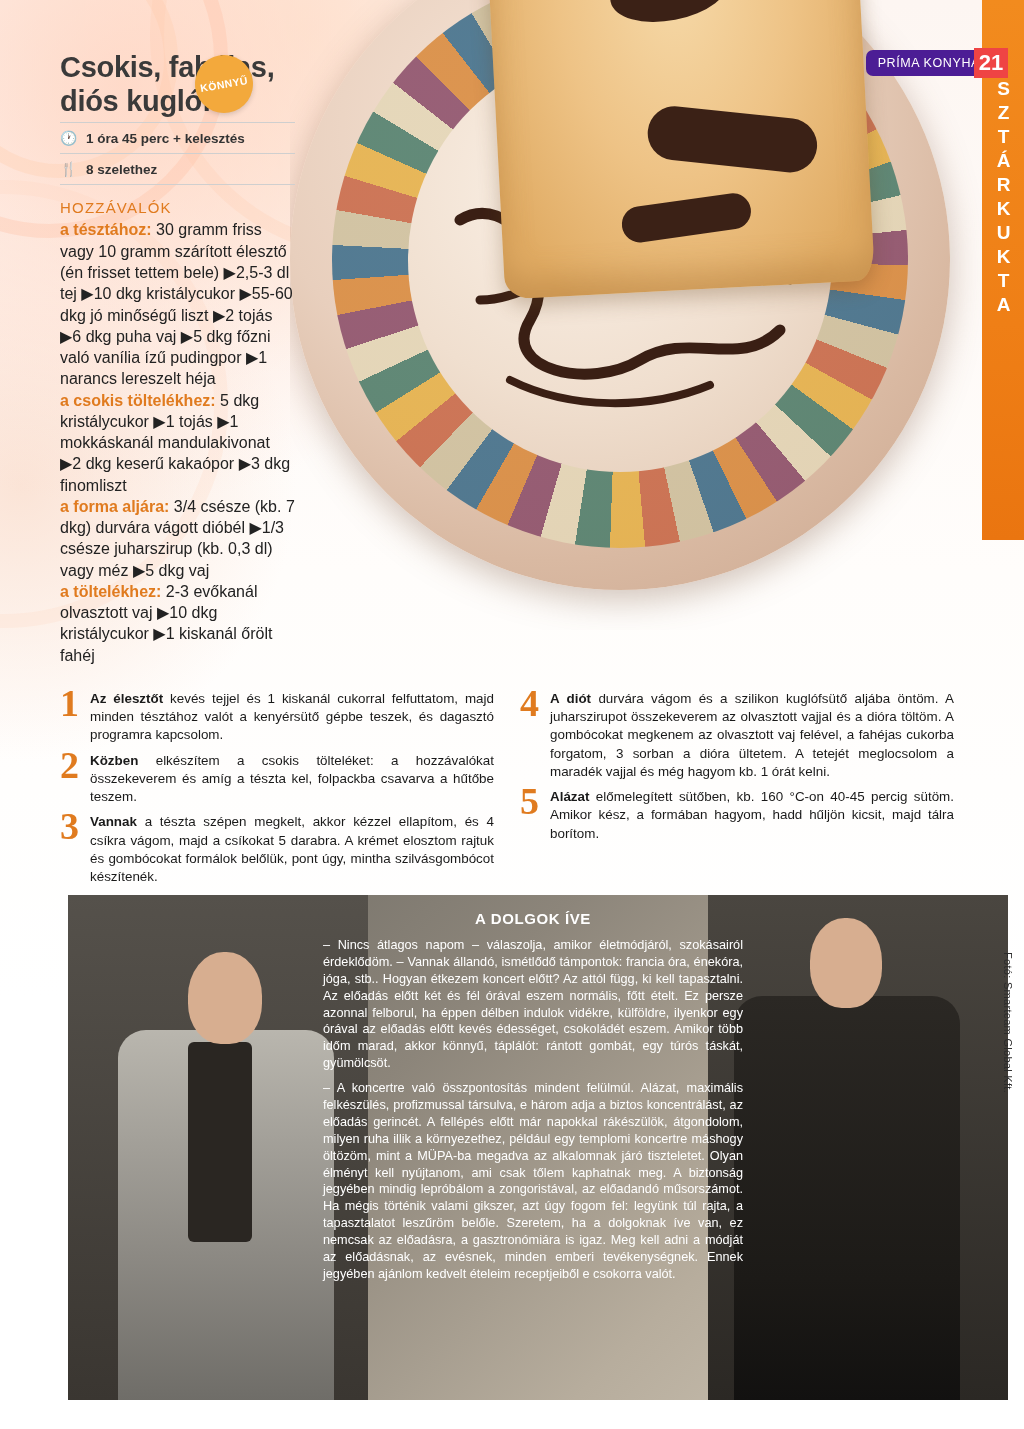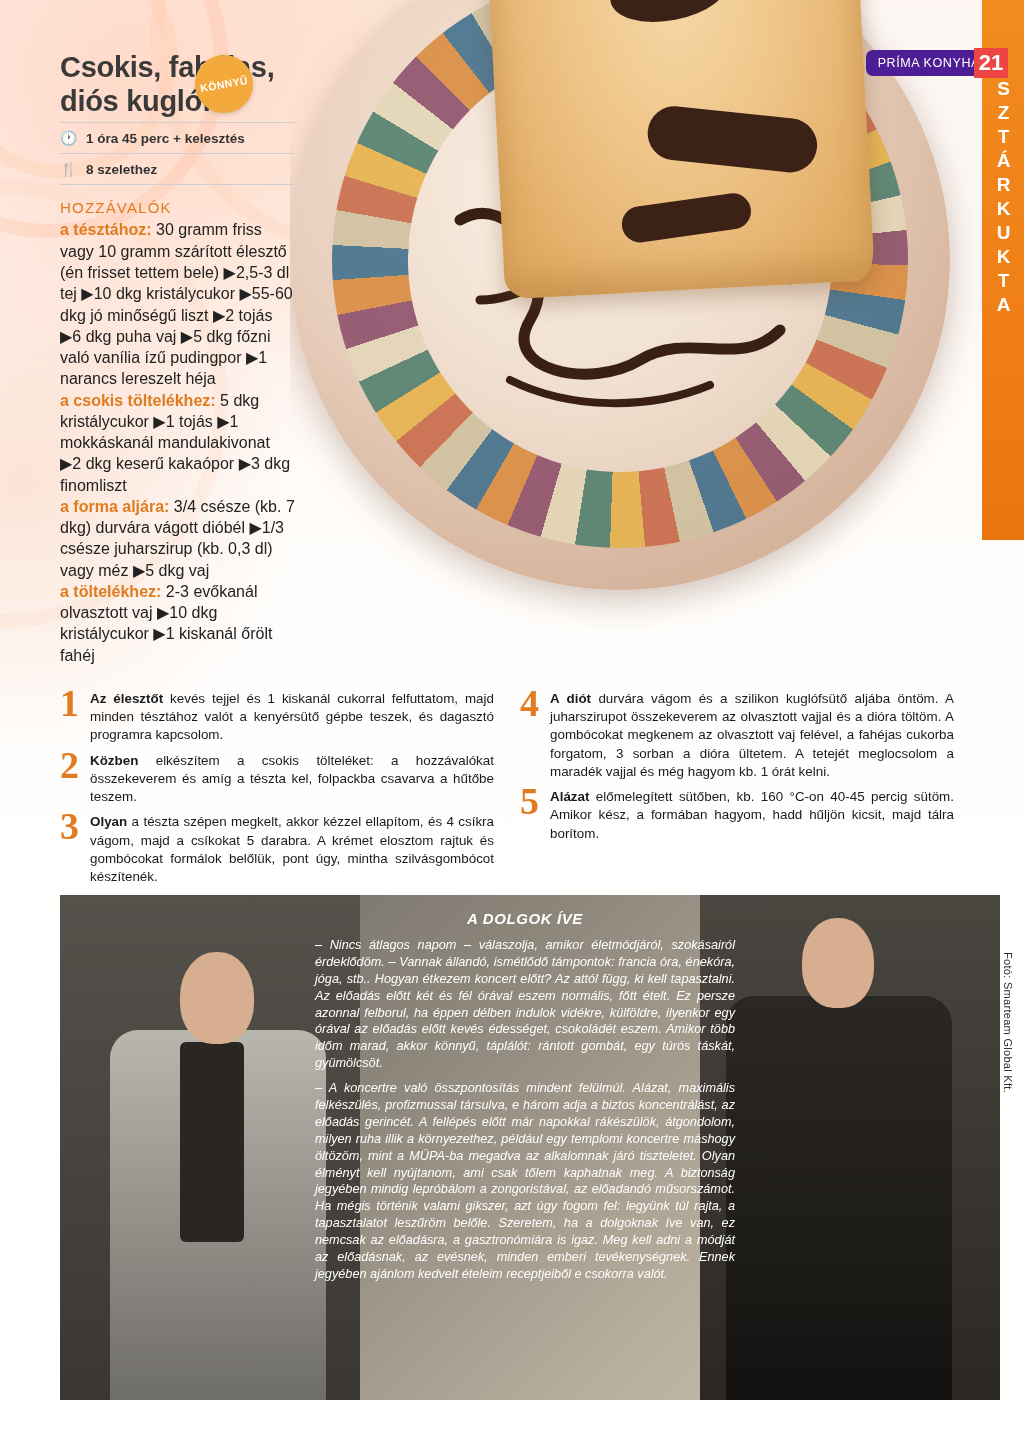--- a/index.html
+++ b/index.html
@@ -254,27 +254,26 @@
     font-weight: bold;
     color: #e07b1f;
     line-height: 1;
     font-family: "Liberation Serif", serif;
   }
   .step b { font-weight: bold; }
 
   
   .interview {
     position: absolute;
-    left: 60px;
+    left: 68px;
     top: 895px;
     width: 940px;
     height: 505px;
     overflow: hidden;
     background: linear-gradient(135deg, #6d6a63 0%, #8c857a 35%, #b7ad9d 70%, #cfc6b6 100%);
-    font-style: italic;
   }
   .photo-left, .photo-right {
     position: absolute;
     top: 0;
     bottom: 0;
     width: 300px;
     background: linear-gradient(180deg, #55514b 0%, #3a3631 100%);
   }
   .photo-left { left: 0; }
   .photo-right { right: 0; background: linear-gradient(180deg, #4a4640 0%, #2b2824 100%); }
@@ -404,21 +403,21 @@
 
 <div class="steps">
   <div class="step-col">
     <div class="step">
       <span class="num">1</span><b>Az élesztőt</b><span> kevés tejjel és 1 kiskanál cukorral felfuttatom, majd minden tésztához valót a kenyérsütő gépbe teszek, és dagasztó programra kapcsolom.</span>
     </div>
     <div class="step">
       <span class="num">2</span><b>Közben</b><span> elkészítem a csokis tölteléket: a hozzávalókat összekeverem és amíg a tészta kel, folpackba csavarva a hűtőbe teszem.</span>
     </div>
     <div class="step">
-      <span class="num">3</span><b>Olyan</b><span> a tészta szépen megkelt, akkor kézzel ellapítom, és 4 csíkra vágom, majd a csíkokat 5 darabra. A krémet elosztom rajtuk és gombócokat formálok belőlük, pont úgy, mintha szilvásgombócot készítenék.</span>
+      <span class="num">3</span><b>Vannak</b><span> a tészta szépen megkelt, akkor kézzel ellapítom, és 4 csíkra vágom, majd a csíkokat 5 darabra. A krémet elosztom rajtuk és gombócokat formálok belőlük, pont úgy, mintha szilvásgombócot készítenék.</span>
     </div>
   </div>
   <div class="step-col">
     <div class="step">
       <span class="num">4</span><b>A diót</b><span> durvára vágom és a szilikon kuglófsütő aljába öntöm. A juharszirupot összekeverem az olvasztott vajjal és a dióra töltöm. A gombócokat megkenem az olvasztott vaj felével, a fahéjas cukorba forgatom, 3 sorban a dióra ültetem. A tetejét meglocsolom a maradék vajjal és még hagyom kb. 1 órát kelni.</span>
     </div>
     <div class="step">
       <span class="num">5</span><b>Alázat</b><span> előmelegített sütőben, kb. 160 °C-on 40-45 percig sütöm. Amikor kész, a formában hagyom, hadd hűljön kicsit, majd tálra borítom.</span>
     </div>
   </div>

